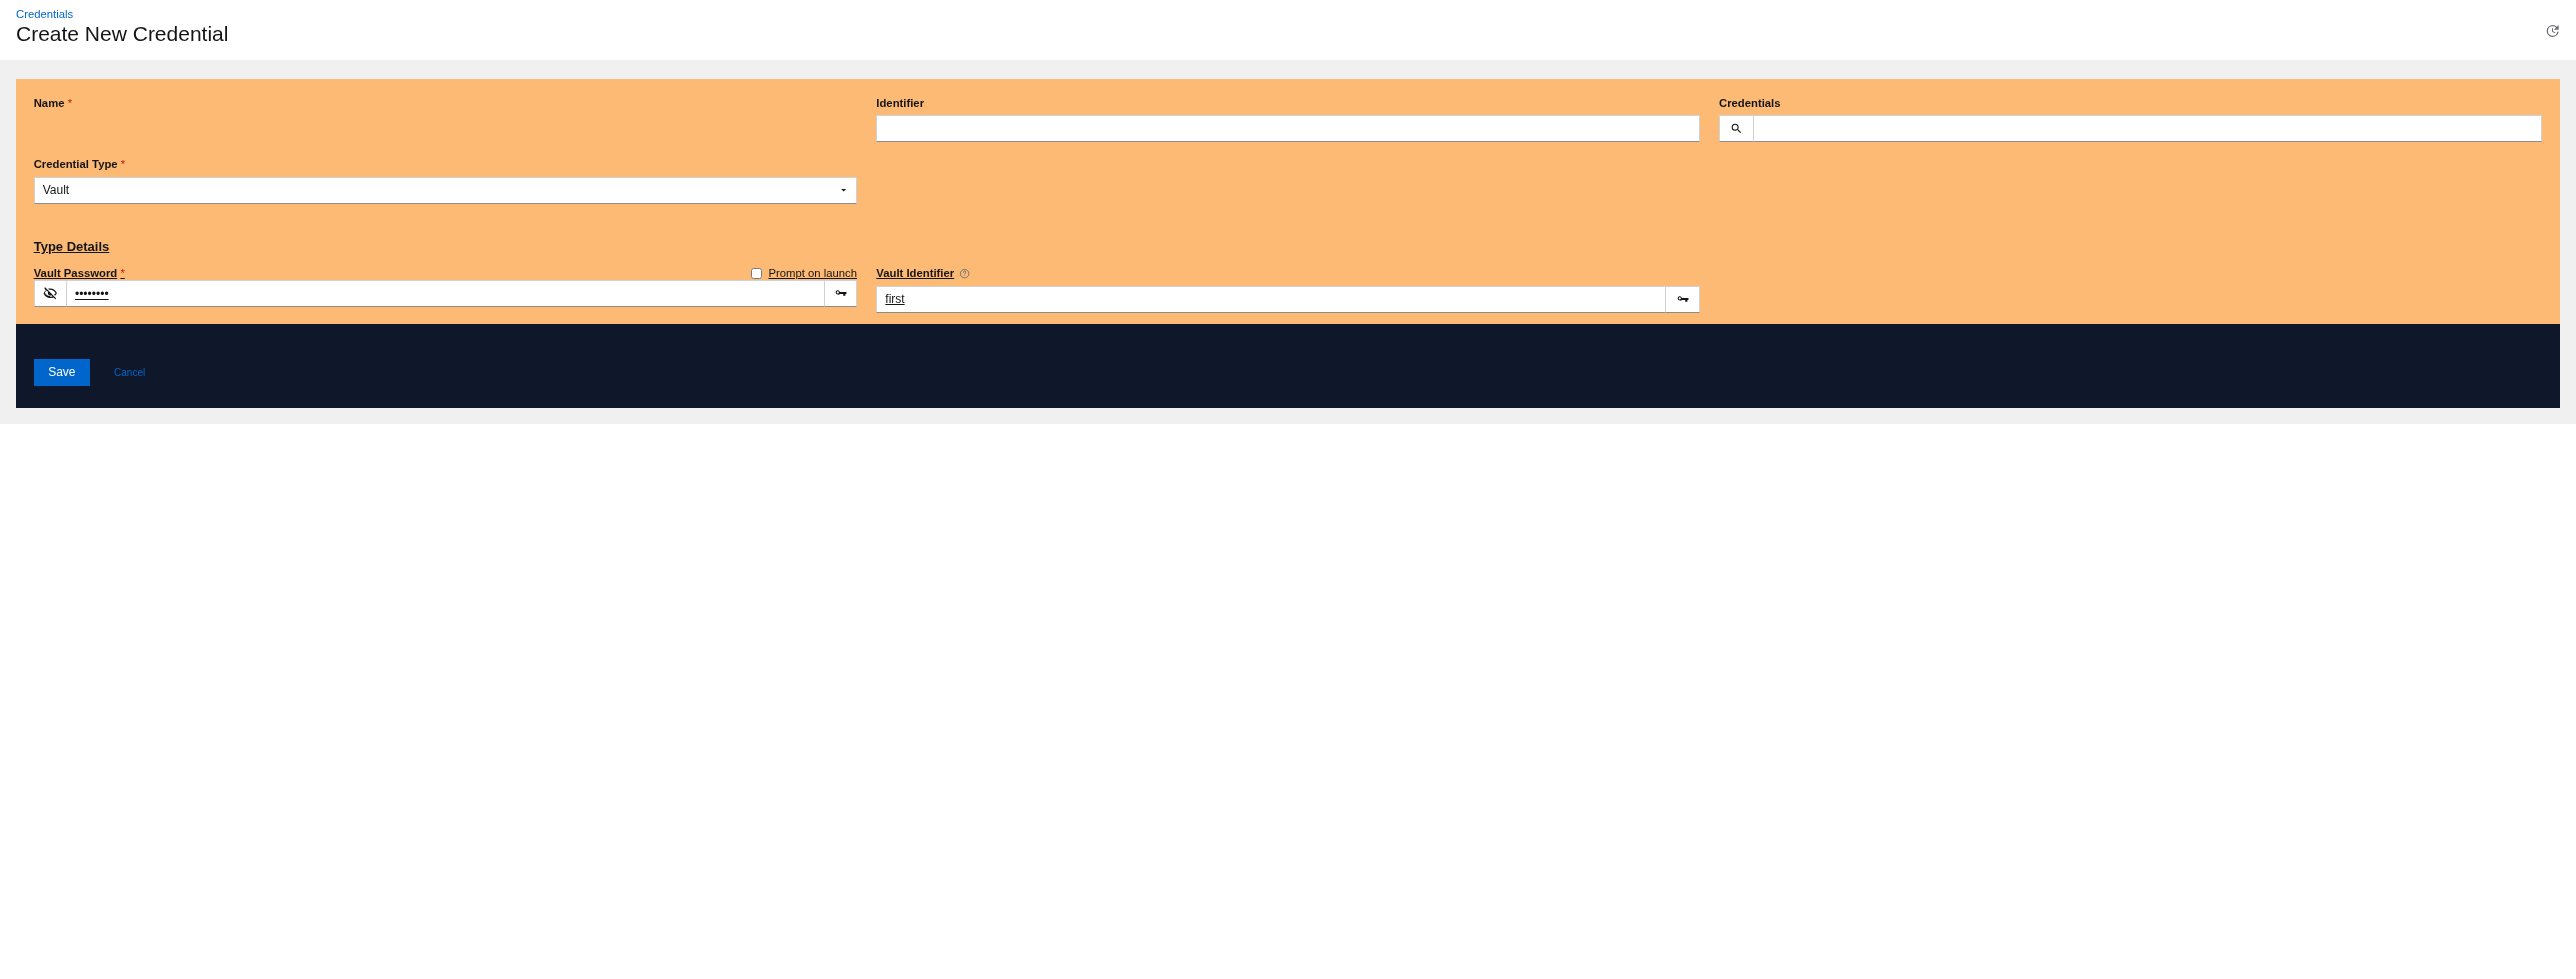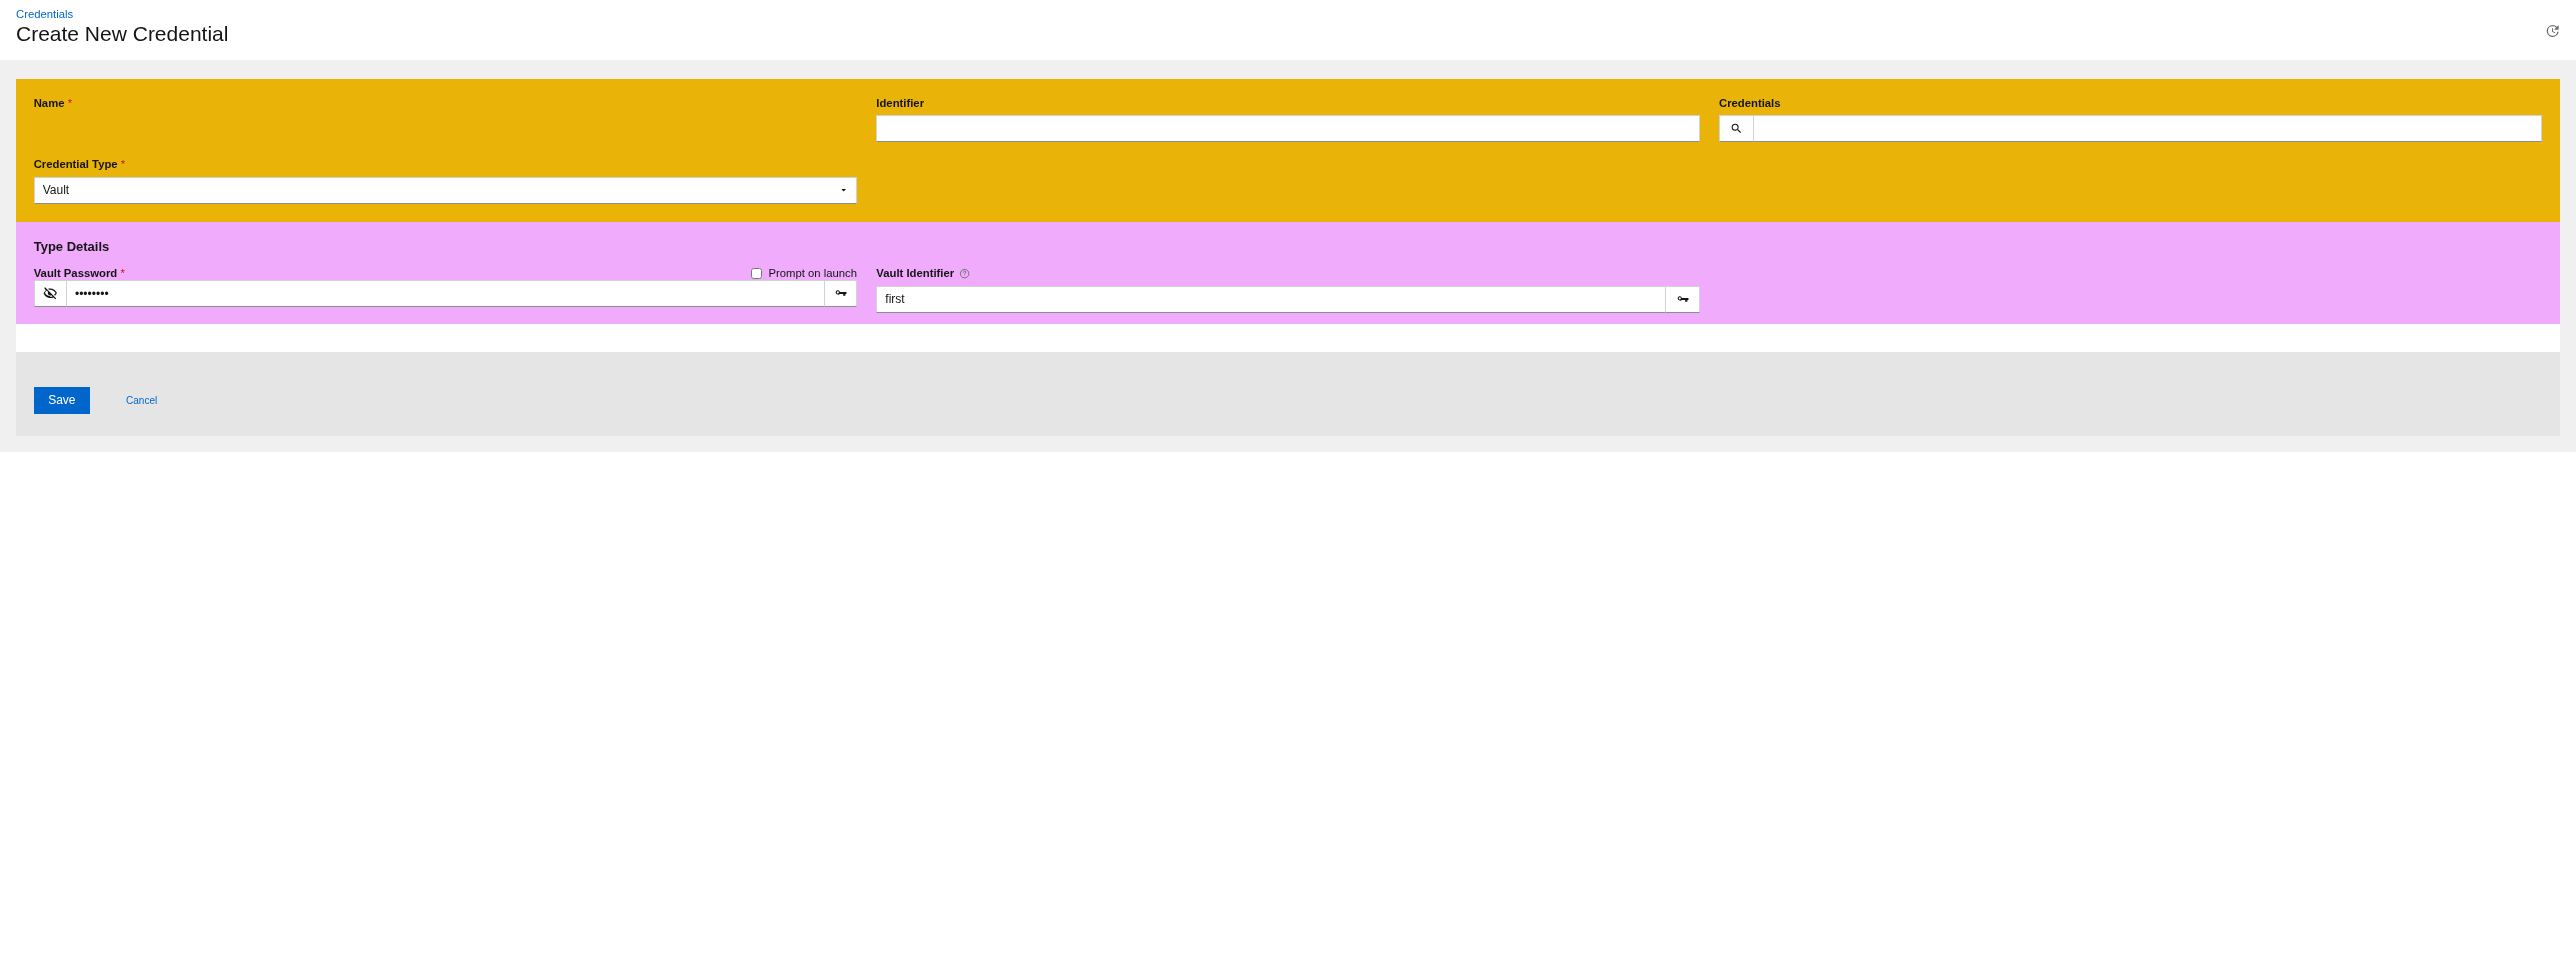--- a/index.html
+++ b/index.html
@@ -44,25 +44,26 @@
   }
   .form-canvas {
     background: #f0f0f0;
     padding: 19.3px 16px 16px 16px;
   }
   .form-card {
     background: #fff;
   }
   .form-section {
     padding: 17.7px 17.7px 17.7px 17.7px;
-    background: #eab308;
+    background: #fdba74;
   }
   .form-section.grey {
-    background: #f0abfc;
+    background: #fdba74;
     padding: 17.7px 17.7px 11.3px 17.7px;
+    text-decoration: underline;
   }
   .form-row {
     display: grid;
     grid-template-columns: 1fr 1fr 1fr;
     gap: 19.3px;
     margin-bottom: 16px;
   }
   .form-row:last-child { margin-bottom: 0; }
   .form-group { }
   .form-label {
@@ -159,26 +160,25 @@
     gap: 6.4px;
     color: #151515;
     font-weight: 400;
   }
   .checkbox-label input[type="checkbox"] {
     width: 11.3px;
     height: 11.3px;
     margin: 0;
   }
   .actions {
-    background: #e5e5e5;
+    background: #0f172a;
     padding: 35px 17.7px 22.6px 17.7px;
     display: flex;
-    gap: 36px;
-    align-items: center;
-    margin-top: 28px;
+    gap: 24px;
+    align-items: center;
   }
   .btn-primary {
     background: #0066cc;
     color: #fff;
     border: none;
     font-size: 12px;
     padding: 6.4px 14.5px;
     cursor: pointer;
   }
   .btn-link {

